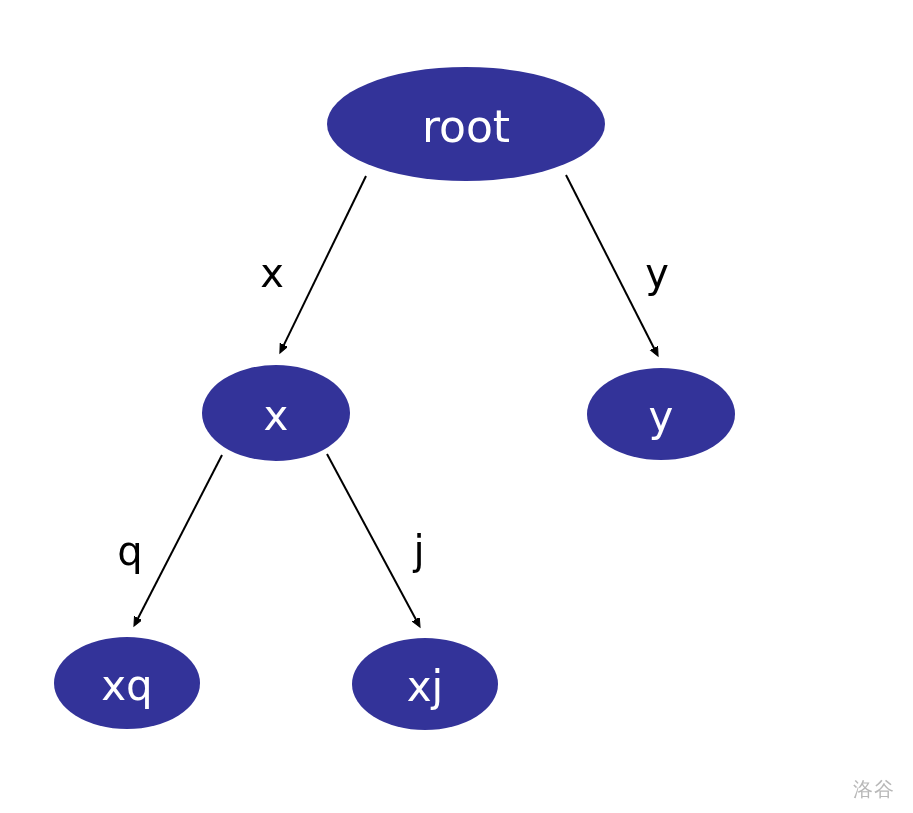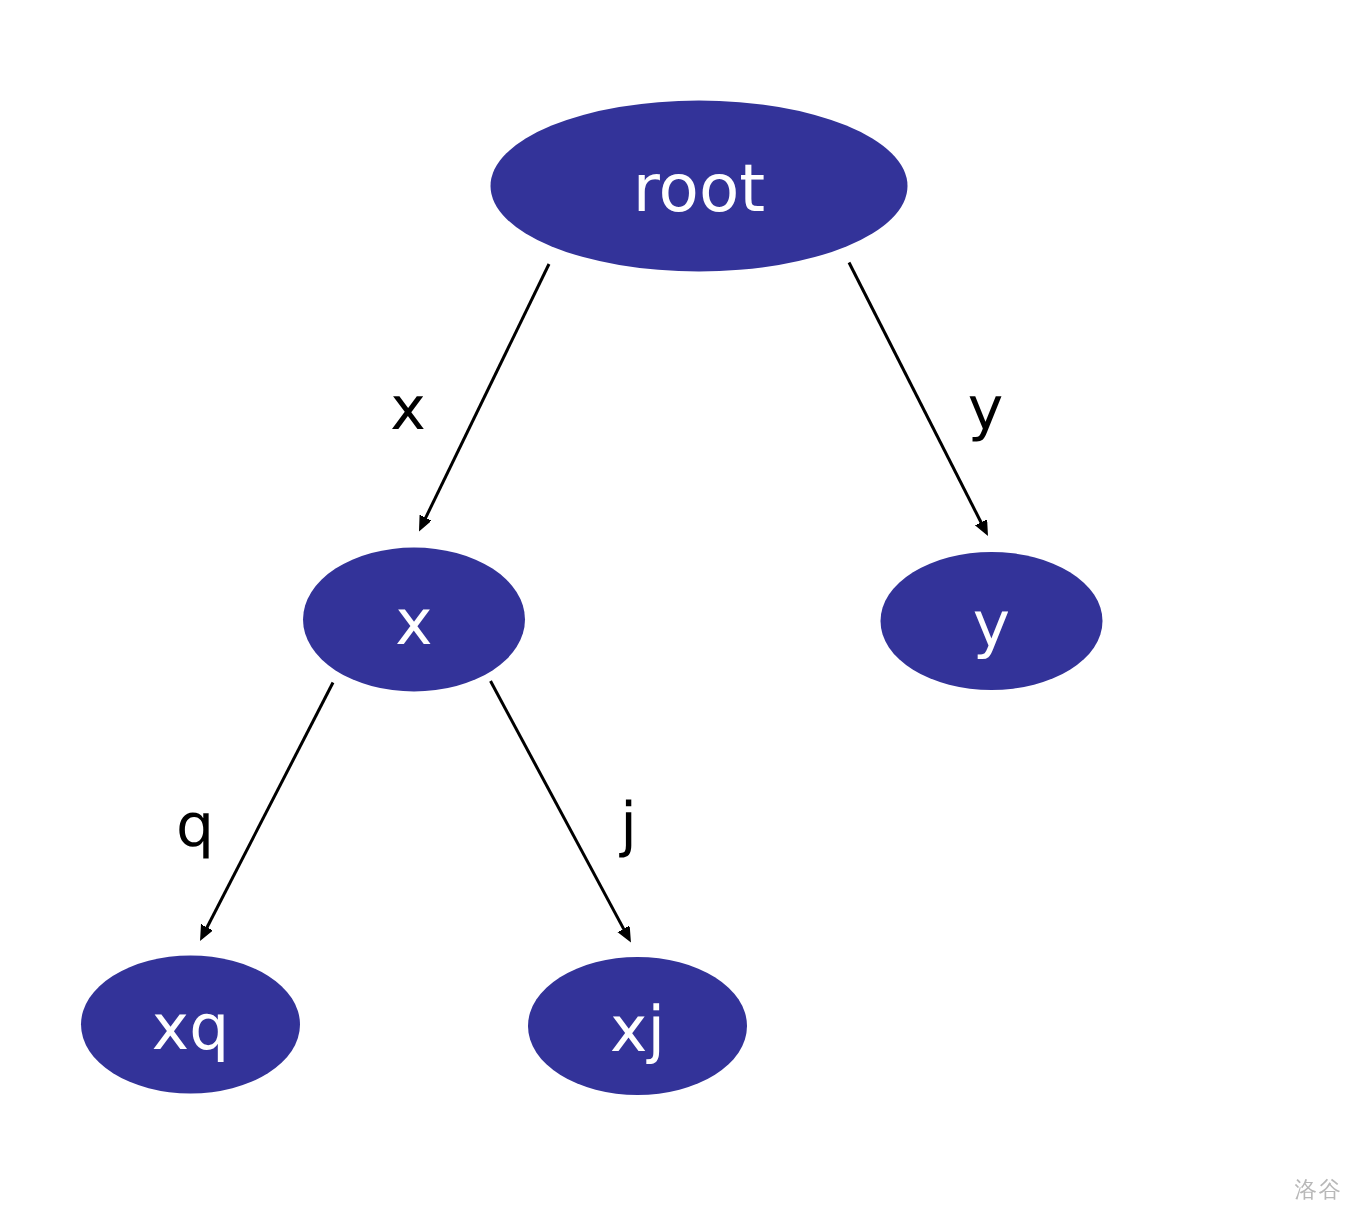--- a/index.html
+++ b/index.html
@@ -47,21 +47,21 @@
     font-size: 40px;
     fill: #000000;
     text-anchor: middle;
     dominant-baseline: central;
   }
   .watermark {
     position: absolute;
     right: 18px;
     bottom: 10px;
     font-family: Liberation Mono, monospace;
-    font-size: 15px;
+    font-size: 20px;
     color: #b8b8b8;
     letter-spacing: 1px;
     user-select: none;
   }
 </style>
 </head>
 <body>
 
 <svg id="graph-canvas" viewBox="0 0 913 813">
   <defs>

